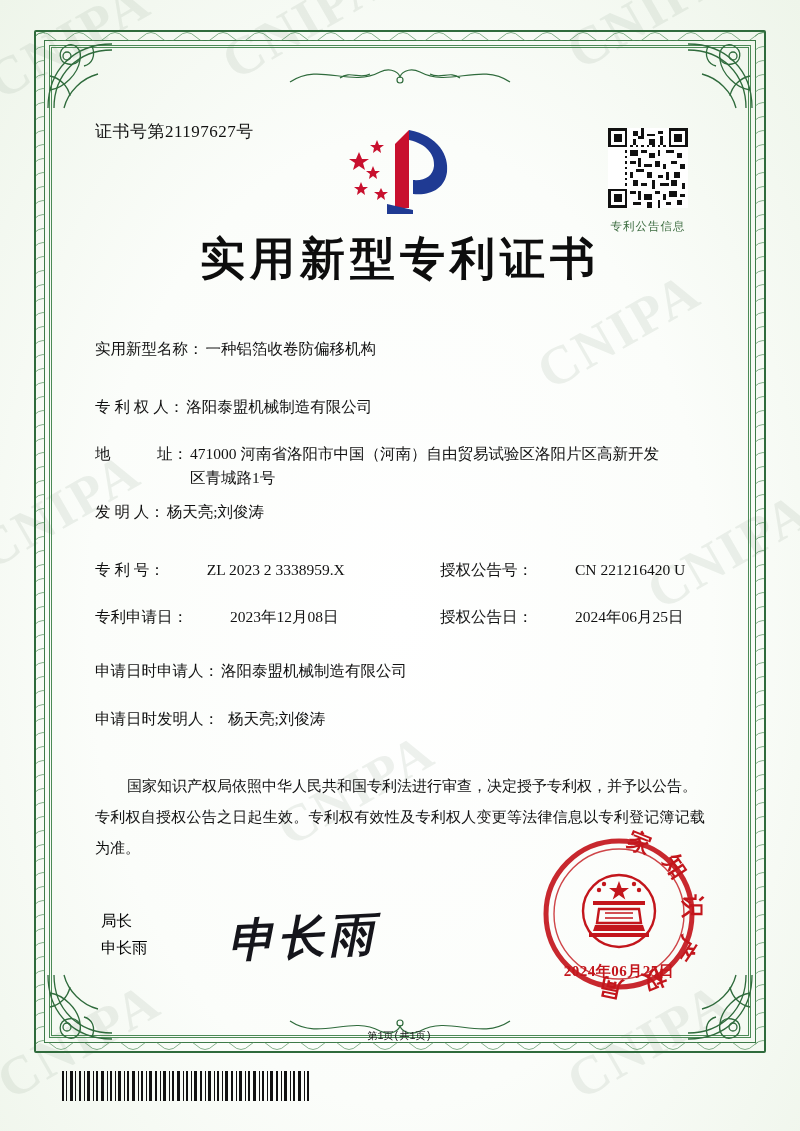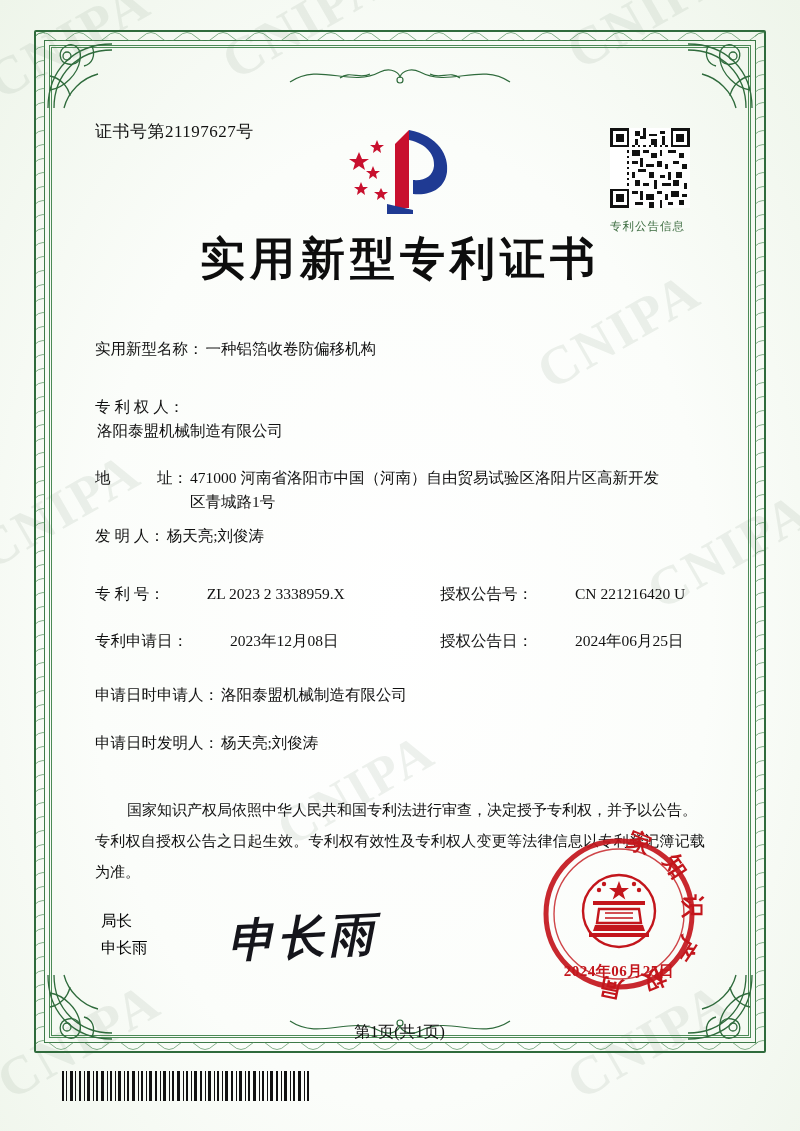--- a/index.html
+++ b/index.html
@@ -89,24 +89,24 @@
     position: absolute;
     left: 50%;
     top: 122px;
     transform: translateX(-50%);
     width: 130px;
     height: 95px;
   }
 
   .qr-wrap {
     position: absolute;
-    right: 94px;
+    right: 104px;
     top: 128px;
     width: 96px;
-    text-align: left;
+    text-align: center;
   }
   .qr {
     width: 80px; height: 80px;
     margin: 0 auto;
     background-color: #fff;
   }
   .qr-label {
     margin-top: 7px;
     font-size: 11.5px;
     color: #3b6b3f;
@@ -199,22 +199,23 @@
     font-size: 15px;
     font-weight: 700;
     letter-spacing: .5px;
   }
 
   .page-no {
     position: absolute;
     left: 0; right: 1px;
     bottom: 88px;
     text-align: center;
-    font-size: 16px;
+    font-size: 10px;
     color: #111;
+    font-family: Liberation Mono, monospace;
   }
 
   
   .barcode {
     position: absolute;
     left: 62px;
     bottom: 30px;
     width: 250px;
     height: 30px;
   }
@@ -418,21 +419,21 @@
 
     <div class="title">实用新型专利证书</div>
 
     <div class="fields">
 
       <div class="row">
         <div class="lbl">实用新型名称：</div>
         <div class="val">一种铝箔收卷防偏移机构</div>
       </div>
 
-      <div class="row" style="margin-top:34px;flex-direction:column;">
+      <div class="row" style="margin-top:34px;">
         <div class="lbl">专 利 权 人：</div>
         <div class="val">洛阳泰盟机械制造有限公司</div>
       </div>
 
       <div class="row" style="margin-bottom:10px;">
         <div class="lbl">地　　　址：</div>
         <div class="val" style="max-width:470px;">471000 河南省洛阳市中国（河南）自由贸易试验区洛阳片区高新开发区青城路1号</div>
       </div>
 
       <div class="row">
@@ -460,21 +461,21 @@
           <div class="lbl">授权公告日：</div>
           <div class="val">2024年06月25日</div>
         </div>
       </div>
 
       <div class="row" style="margin-top:30px;">
         <div class="lbl">申请日时申请人：</div>
         <div class="val">洛阳泰盟机械制造有限公司</div>
       </div>
 
-      <div class="row" style="margin-top:24px;">
+      <div class="row" style="margin-top:24px;gap:7px;">
         <div class="lbl">申请日时发明人：</div>
         <div class="val">杨天亮;刘俊涛</div>
       </div>
 
     </div>
 
     <div class="statement">
       <p class="indent">国家知识产权局依照中华人民共和国专利法进行审查，决定授予专利权，并予以公告。</p>
       <p>专利权自授权公告之日起生效。专利权有效性及专利权人变更等法律信息以专利登记簿记载为准。</p>
     </div>

